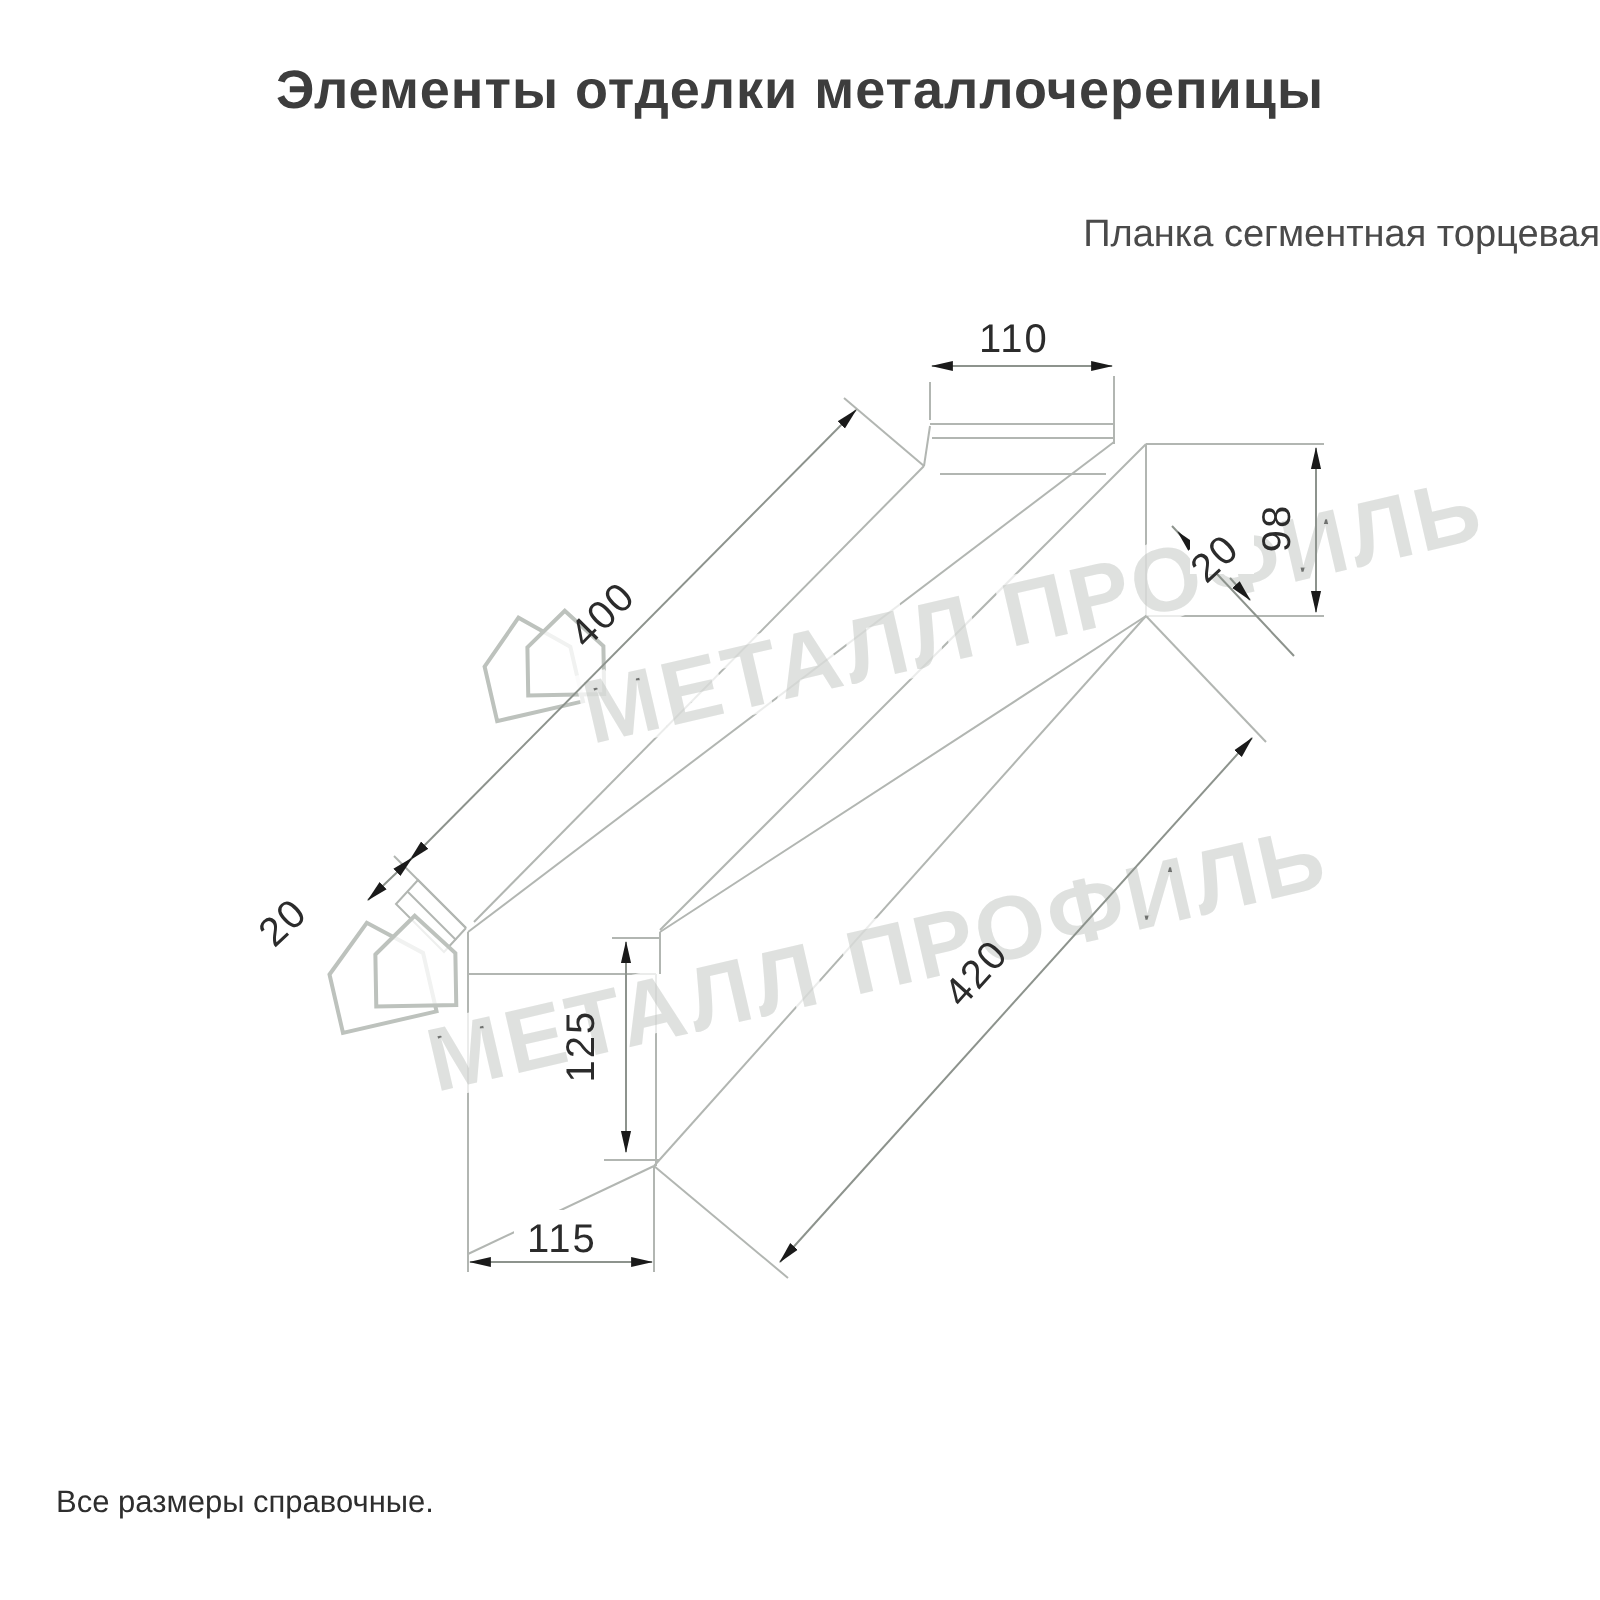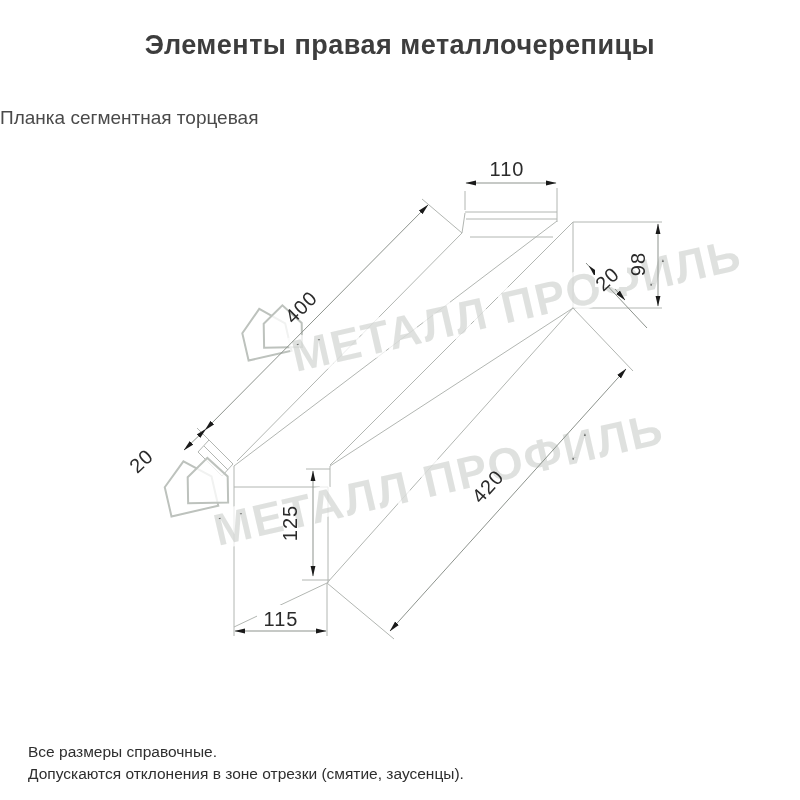--- a/index.html
+++ b/index.html
@@ -1,36 +1,36 @@
 <!DOCTYPE html>
 <html><head>
 <meta charset="utf-8">
 <style>
   html,body{margin:0;padding:0;background:#fff;}
   #page{position:relative;width:800px;height:800px;background:#ffffff;overflow:hidden;
         font-family:"Liberation Sans", sans-serif;}
   .title{position:absolute;left:0;top:30px;width:800px;text-align:center;
          font-size:27px;font-weight:bold;color:#3d3d3d;letter-spacing:0.5px;}
-  .subtitle{position:absolute;left:0;top:106px;width:800px;text-align:left;
+  .subtitle{position:absolute;left:0;top:106px;width:800px;text-align:right;
             font-size:19px;font-weight:400;color:#4a4a4a;line-height:23px;}
   .footer{position:absolute;left:28px;top:741px;font-size:15.5px;color:#2e2e2e;line-height:22px;}
   svg{position:absolute;left:0;top:0;}
   .shape{stroke:#b2b6b2;stroke-width:1;fill:none;}
   .ext{stroke:#b2b6b2;stroke-width:1;fill:none;}
   .dim{stroke:#8d938d;stroke-width:1;fill:none;}
   .dimtxt{fill:#2b2b2b;font-family:"Liberation Sans",sans-serif;font-size:20px;letter-spacing:1px;}
   .wmtxt{font-family:"Liberation Sans",sans-serif;font-weight:bold;font-size:45px;letter-spacing:2px;}
   .wmhouse{stroke:#bdc2bd;stroke-width:2;fill:rgba(255,255,255,0.78);}
 </style>
 </head>
 <body>
 
 <div id="page">
 
-  <div class="title">Элементы правая металлочерепицы</div>
+  <div class="title">Элементы отделки металлочерепицы</div>
 
   <div class="subtitle">
     <div>Планка сегментная торцевая</div>
   </div>
 
   <svg width="800" height="800" viewBox="0 0 800 800">
     <defs>
       <marker id="arr" viewBox="0 0 10 6" refX="9.5" refY="3" markerWidth="11" markerHeight="6.6" orient="auto-start-reverse" markerUnits="userSpaceOnUse">
         <path d="M10,3 L0,0.7 L0,5.3 Z" fill="#1a1a1a"></path>
       </marker>
@@ -113,16 +113,15 @@
       <text class="dimtxt" transform="translate(493,491) rotate(-48)" text-anchor="middle">420</text>
       <text class="dimtxt" transform="translate(146,466) rotate(-43)" text-anchor="middle">20</text>
       <text class="dimtxt" transform="translate(297,523) rotate(-90)" text-anchor="middle">125</text>
       <rect x="257" y="605" width="48" height="24" fill="#ffffff"></rect>
       <text class="dimtxt" x="281" y="626" text-anchor="middle">115</text>
     </g>
   </svg>
 
   <div class="footer">
     <div>Все размеры справочные.</div>
-    <div>Допускаются отклонения в зоне отрезки (смятие, заусенцы).</div>
   </div>
 
 </div>
 
 </body></html>

